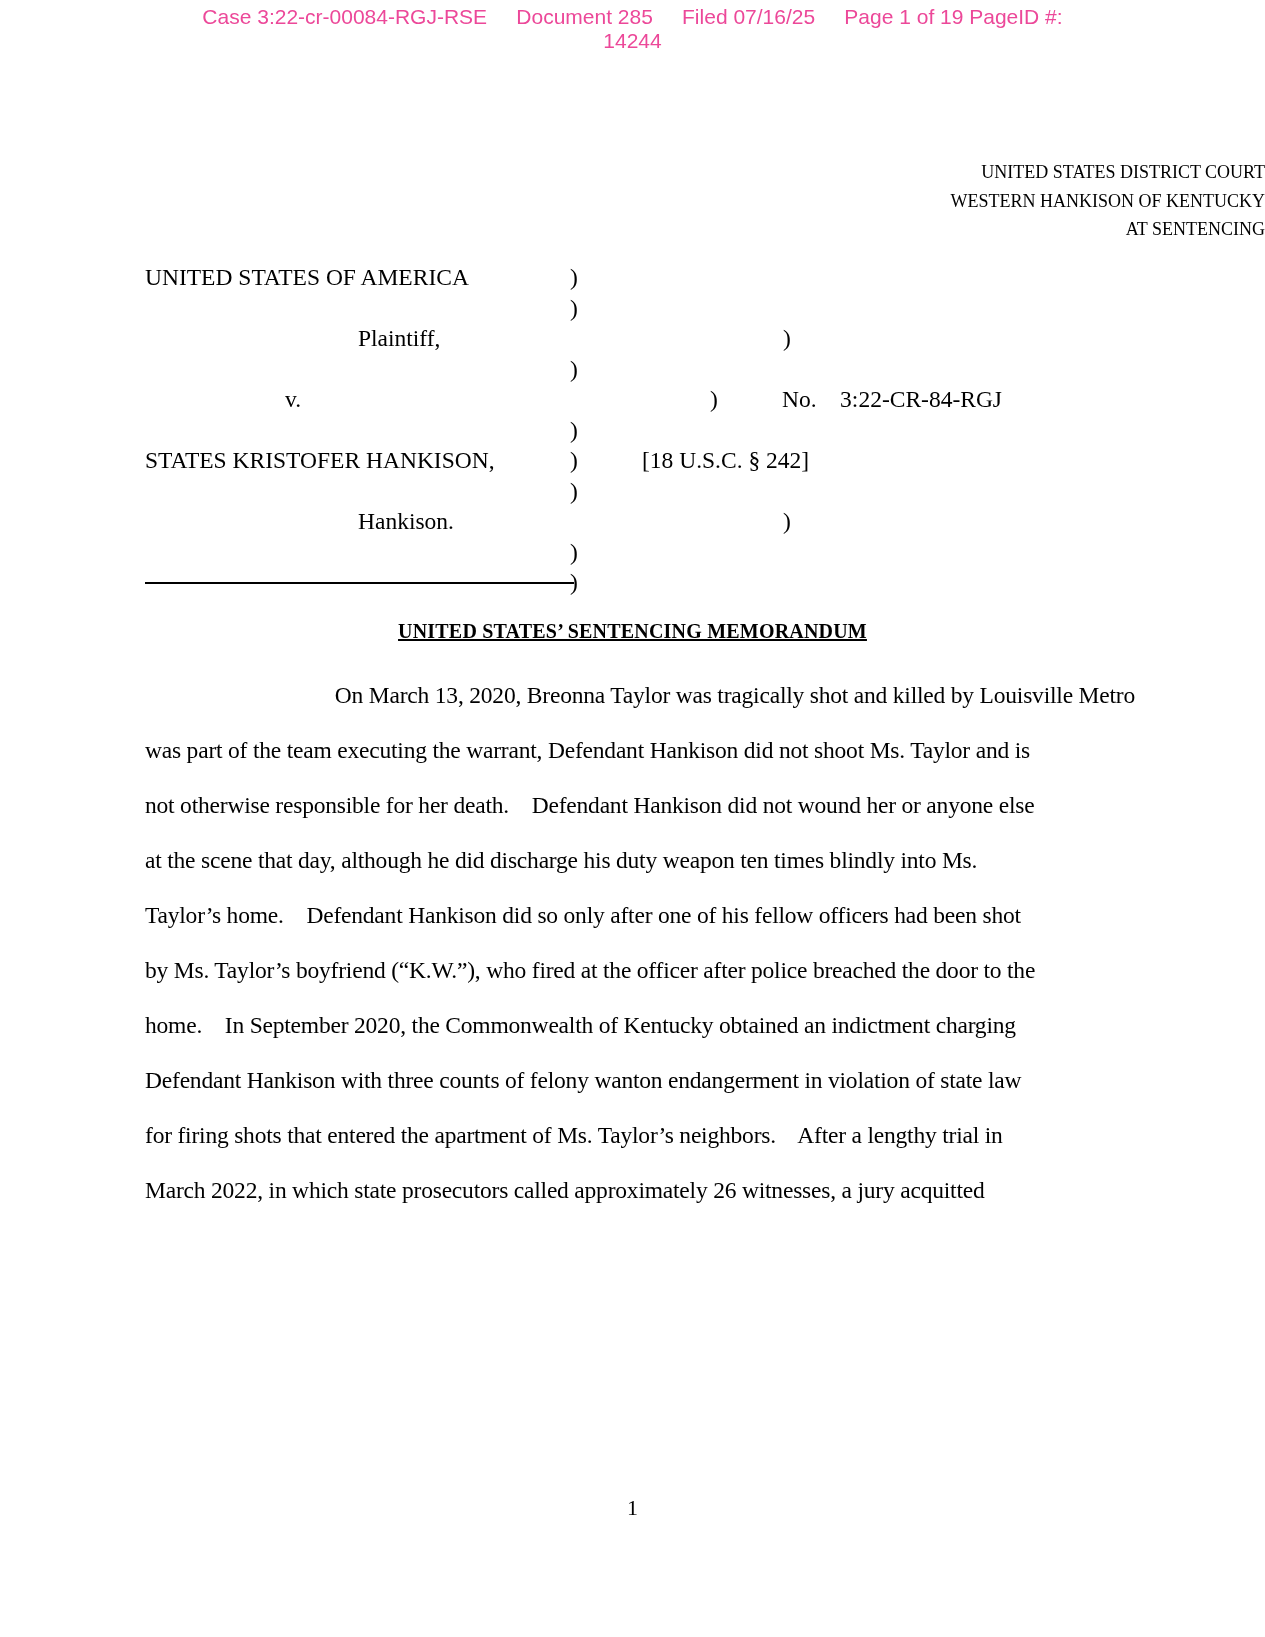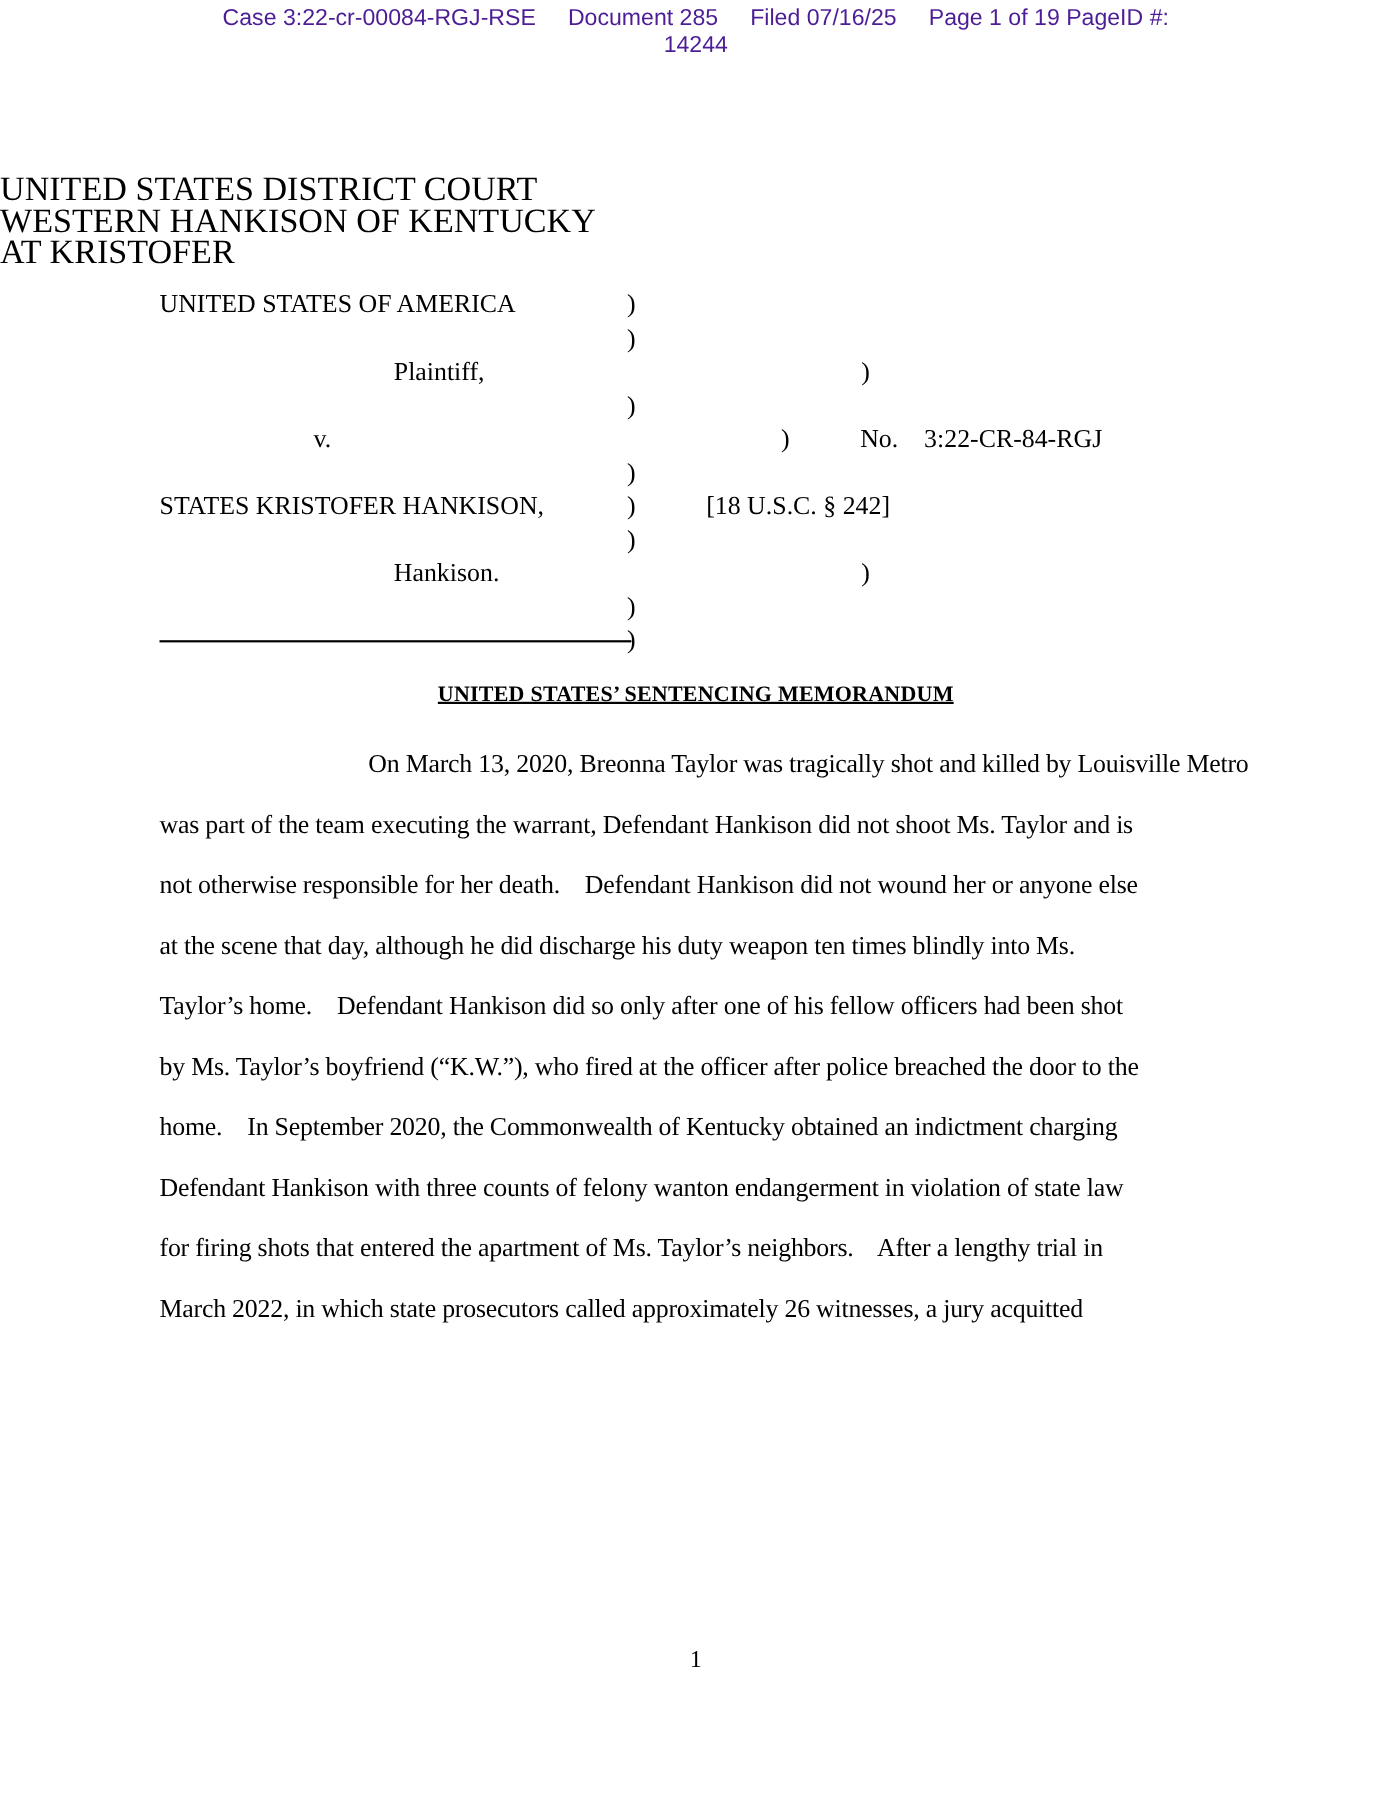--- a/index.html
+++ b/index.html
@@ -11,21 +11,21 @@
   .ecf-header {
     position:absolute; top:5px; left:0; width:100%;
     text-align:center; color:#8b1e33;
     font-family:"Liberation Sans", sans-serif;
     font-size:21px; line-height:24px;
   }
   .ecf-line { white-space:pre; }
   
   .court-heading {
     position:absolute; top:158px; left:0; width:100%;
-    text-align:left; font-size:31px; line-height:28.5px;
+    text-align:right; font-size:18px; line-height:28.5px;
   }
   
   .caption {
     position:absolute; top:262px; left:145px; width:977px;
     font-size:23.5px;
   }
   .cap-row { display:flex; height:30.5px; line-height:30.5px; }
   .cap-left  { width:425px; white-space:pre; }
   .cap-paren { width:72px; text-align:left; padding-left:0px; }
   .cap-right { flex:1; white-space:pre; }
@@ -53,29 +53,29 @@
   .page-number {
     position:absolute; top:1495px; left:0; width:100%;
     text-align:center; font-size:22px;
   }
 </style>
 </head>
 <body>
 
 <div class="page">
 
-  <header class="ecf-header" style="color: #4c1d95;">
+  <header class="ecf-header" style="color: #ec4899;">
     <div class="ecf-line">Case 3:22-cr-00084-RGJ-RSE     Document 285     Filed 07/16/25     Page 1 of 19 PageID #:</div>
     <div class="ecf-line">14244</div>
   </header>
 
   <section class="court-heading">
       <div class="court-line">UNITED STATES DISTRICT COURT</div>
       <div class="court-line">WESTERN HANKISON OF KENTUCKY</div>
-      <div class="court-line">AT KRISTOFER</div>
+      <div class="court-line">AT SENTENCING</div>
     </section>
 
   <section class="caption">
       <div class="cap-row">
       <span class="cap-left">UNITED STATES OF AMERICA</span>
       <span class="cap-paren">)</span>
       <span class="cap-right"></span>
     </div>
       <div class="cap-row">
       <span class="cap-left"></span>

